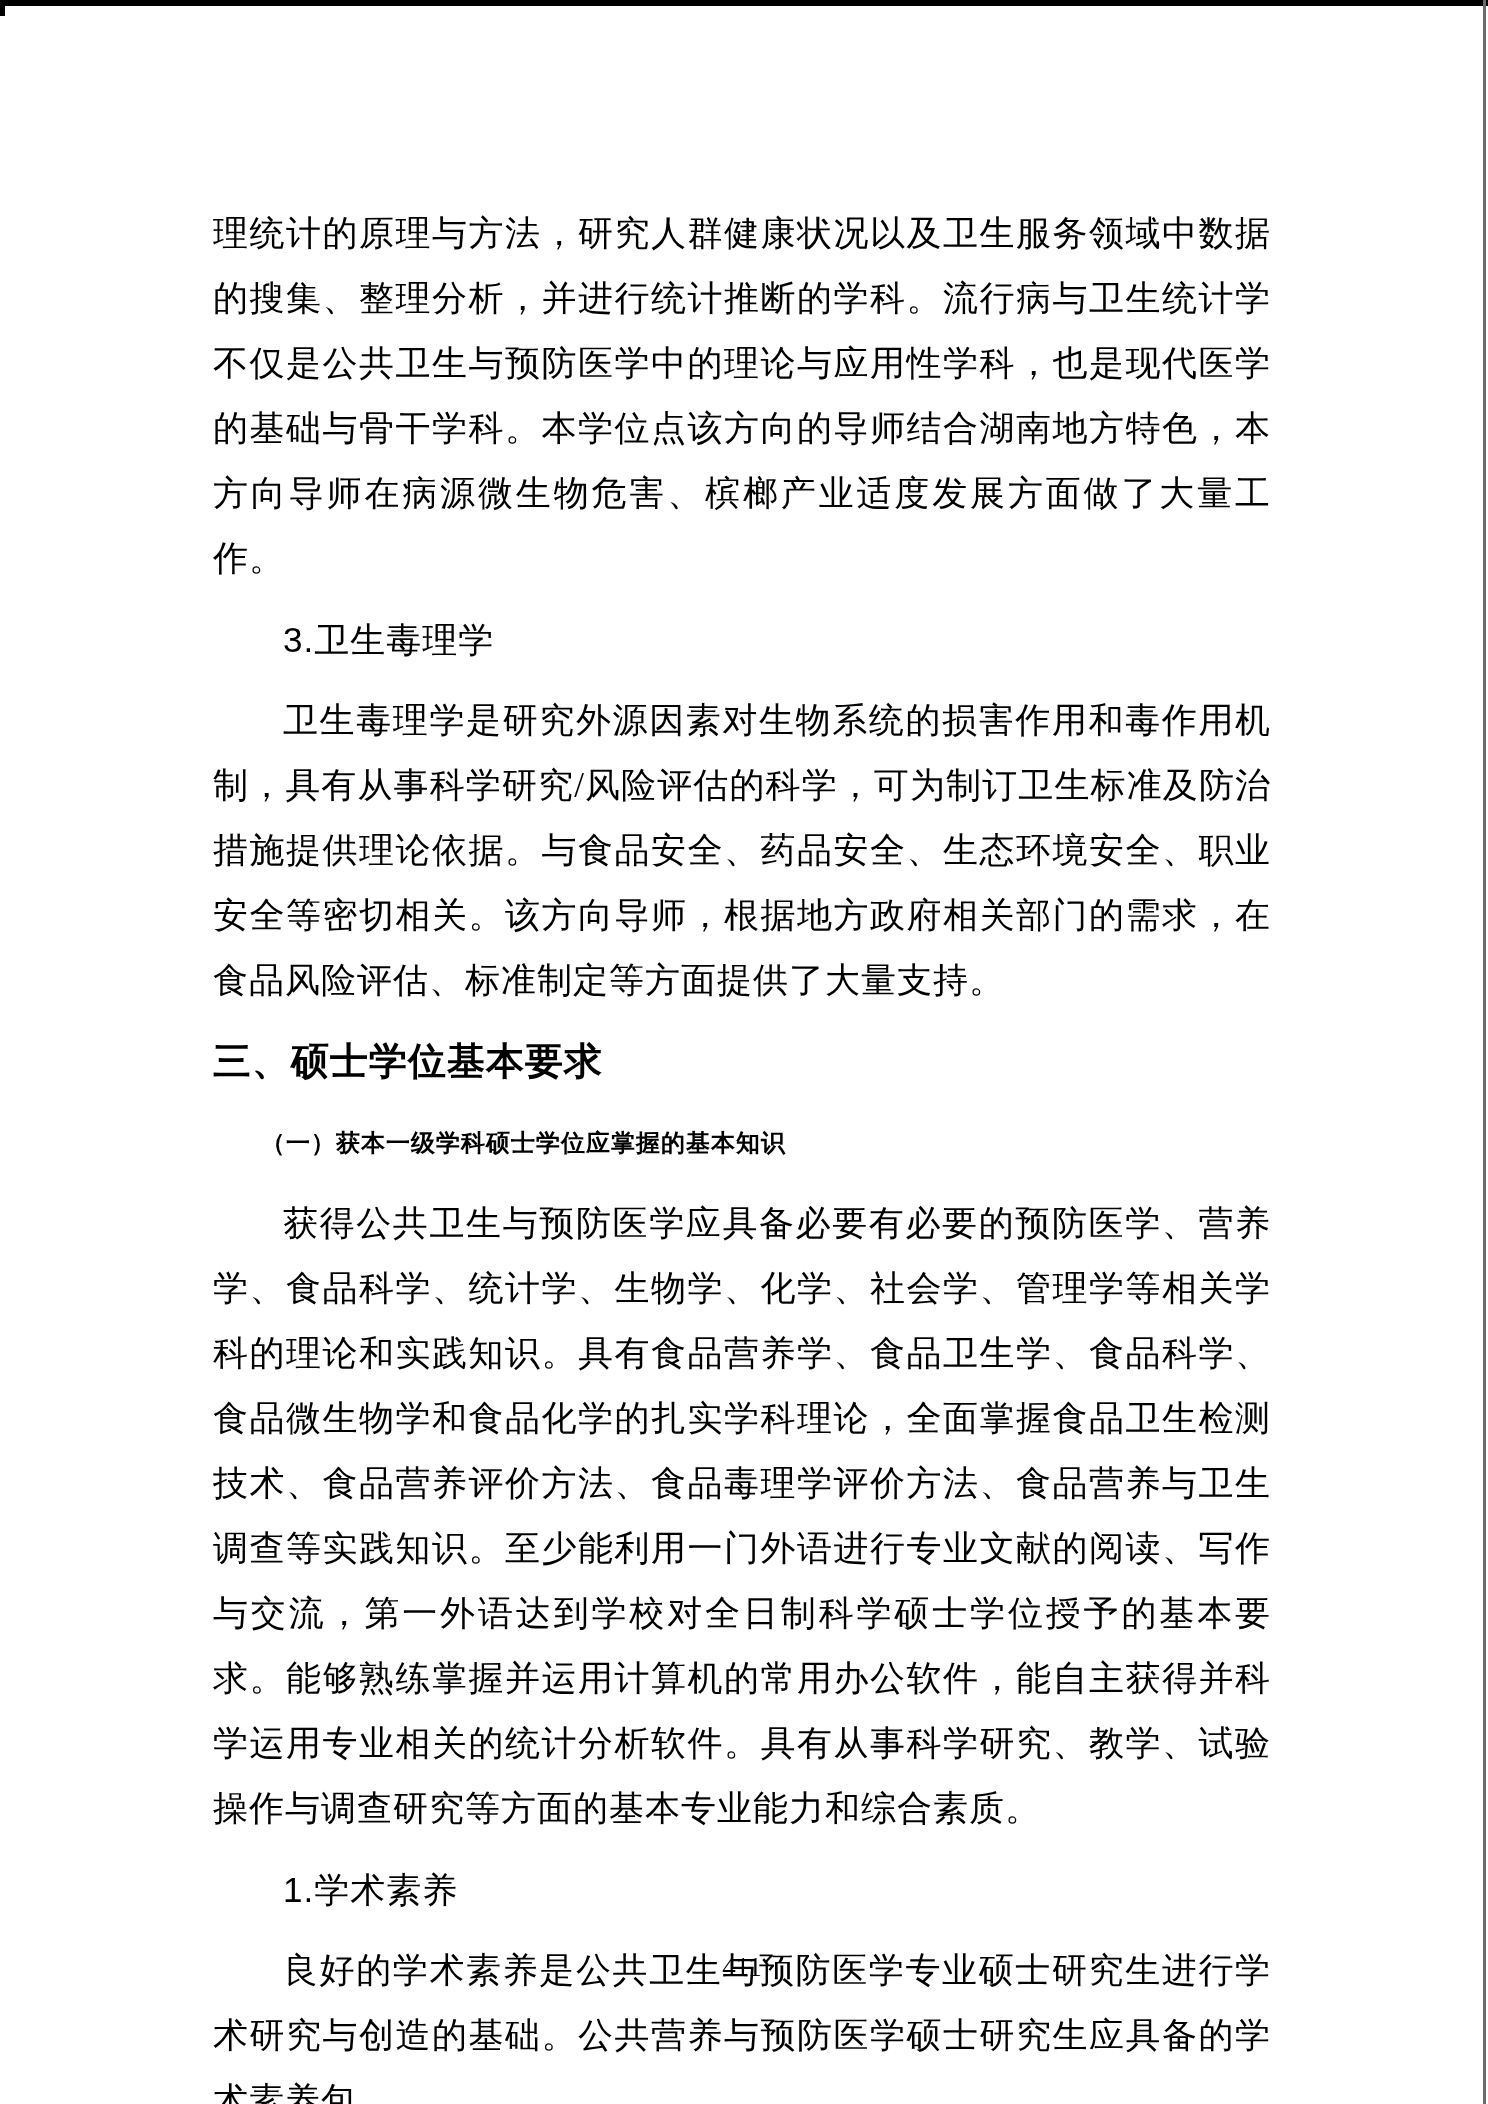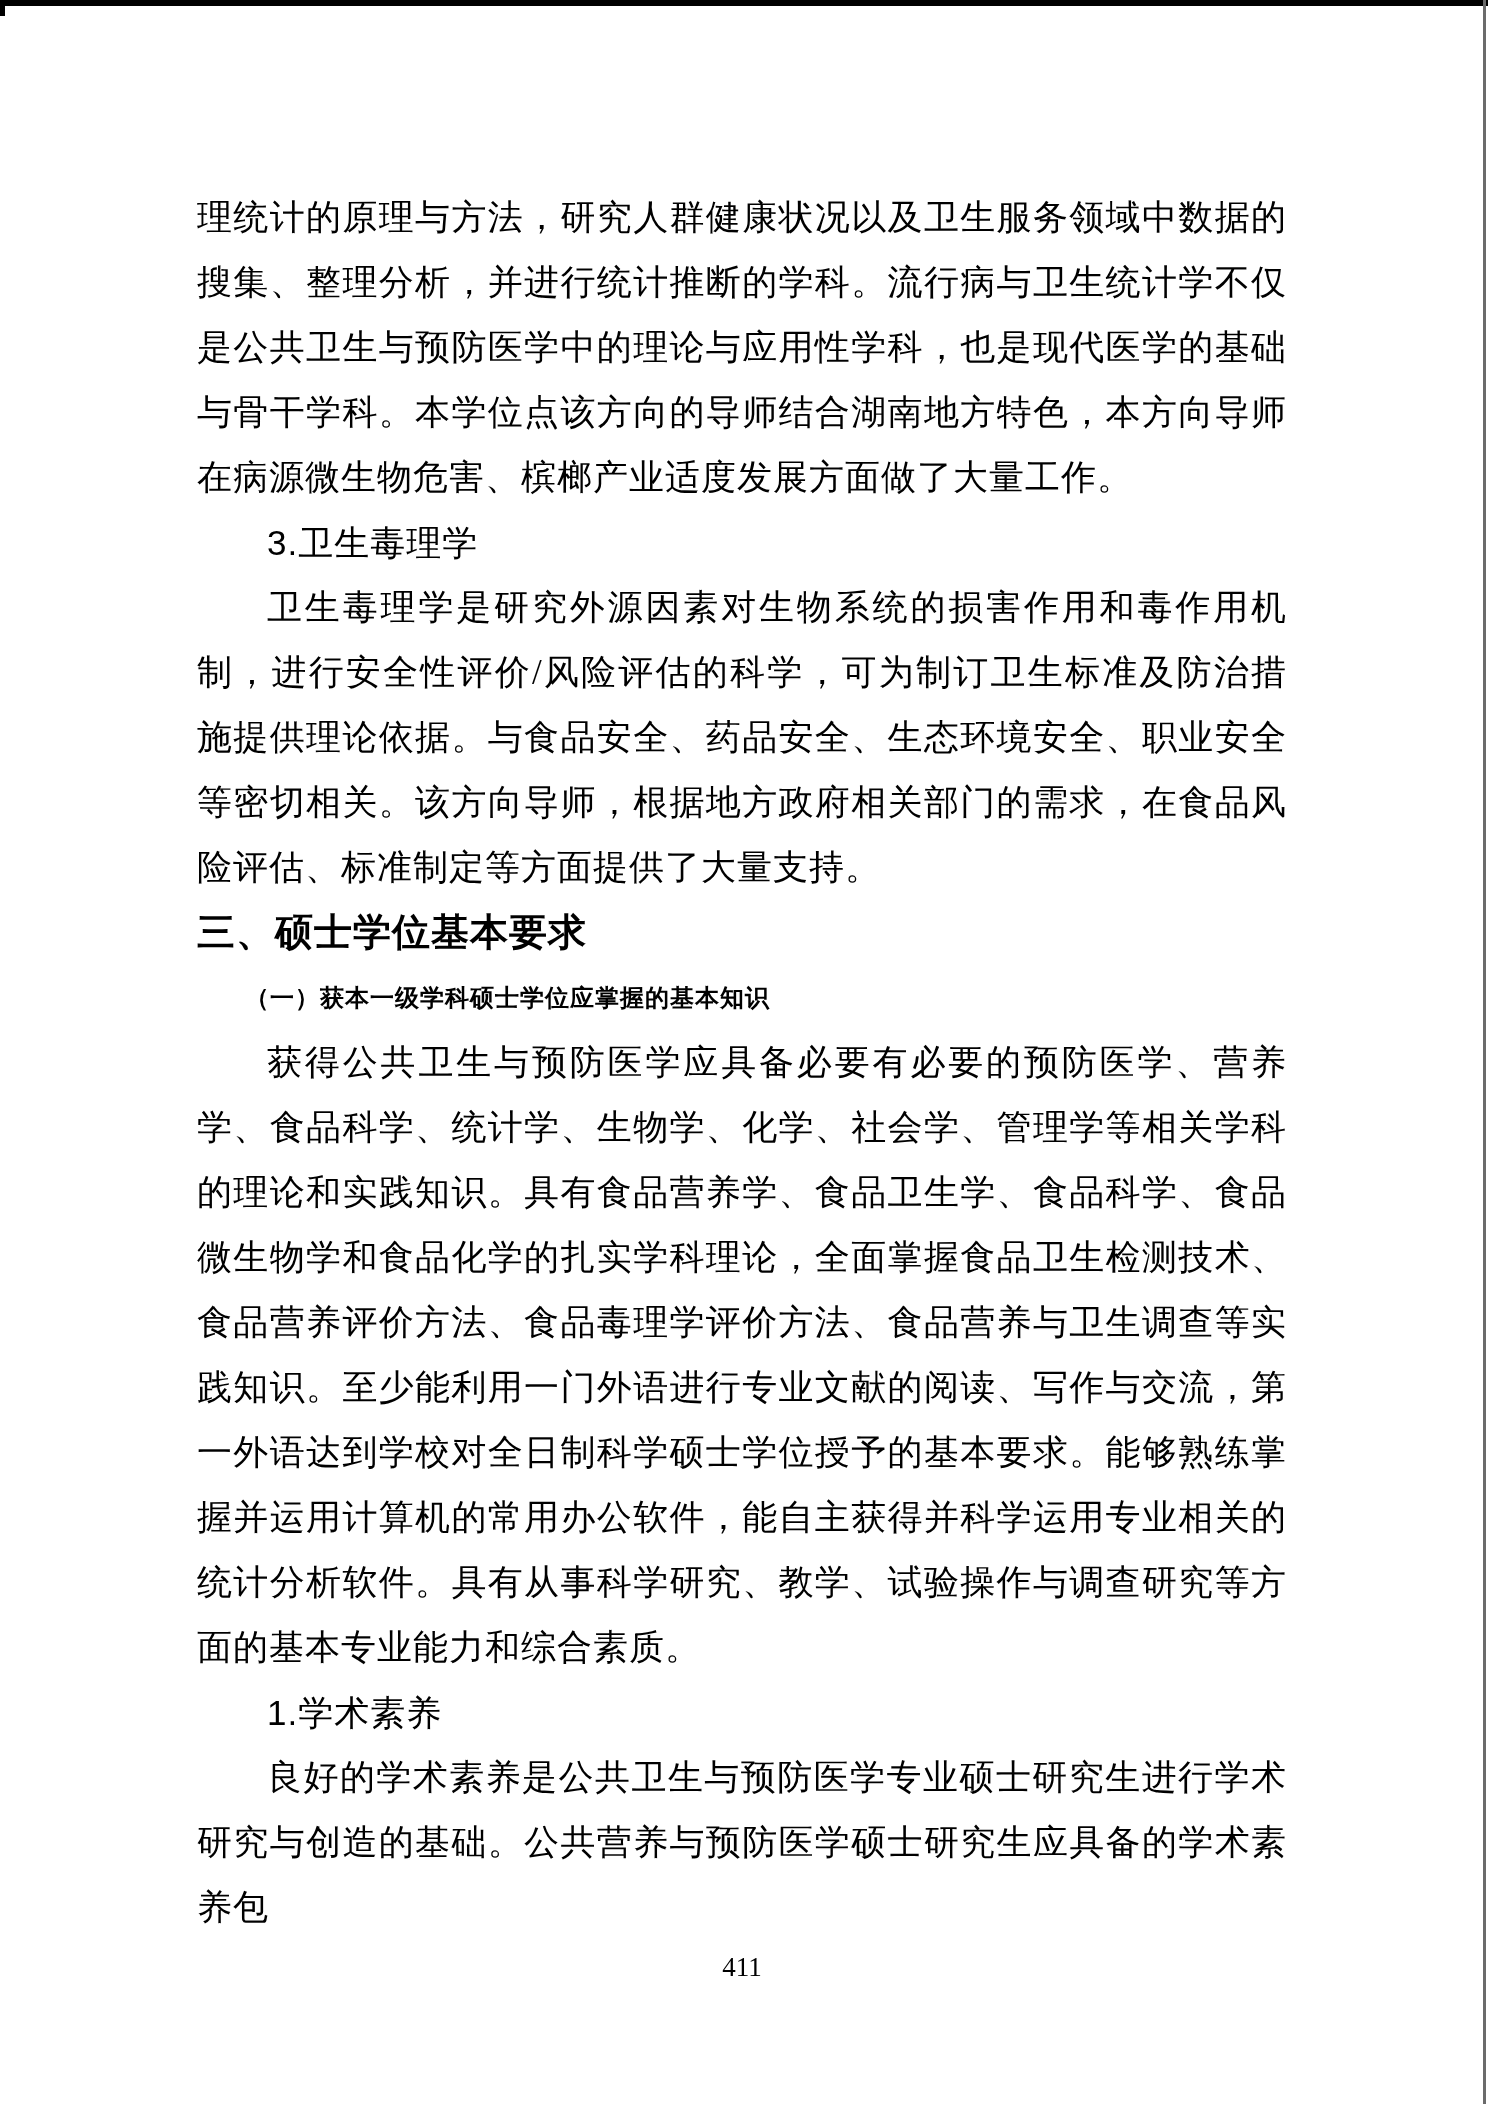--- a/index.html
+++ b/index.html
@@ -40,21 +40,21 @@
     left: 197px;
     top: 185px;
     width: 1090px;
     font-size: 35px;
     line-height: 65px;
     text-align: justify;
     text-justify: inter-ideograph;
     letter-spacing: 1px;
   }
   .content p {
-    margin: 0;
+    margin: 16px;
   }
   .para-indent {
     text-indent: 2em;
   }
   .h-num {
     margin: 0;
     text-indent: 2em;
     font-family: "Liberation Sans", sans-serif;
     font-weight: normal;
     font-size: 35px;
@@ -94,21 +94,21 @@
   <div class="scan-top"></div>
   <div class="scan-left-notch"></div>
   <div class="scan-right"></div>
 
   <div class="content">
 
     <p>理统计的原理与方法，研究人群健康状况以及卫生服务领域中数据的搜集、整理分析，并进行统计推断的学科。流行病与卫生统计学不仅是公共卫生与预防医学中的理论与应用性学科，也是现代医学的基础与骨干学科。本学位点该方向的导师结合湖南地方特色，本方向导师在病源微生物危害、槟榔产业适度发展方面做了大量工作。</p>
 
     <p class="h-num">3.卫生毒理学</p>
 
-    <p class="para-indent">卫生毒理学是研究外源因素对生物系统的损害作用和毒作用机制，进行安全性评价/风险评估的科学，可为制订卫生标准及防治措施提供理论依据。与食品安全、药品安全、生态环境安全、职业安全等密切相关。该方向导师，根据地方政府相关部门的需求，在食品风险评估、标准制定等方面提供了大量支持。</p>
+    <p class="para-indent">卫生毒理学是研究外源因素对生物系统的损害作用和毒作用机制，具有从事科学研究/风险评估的科学，可为制订卫生标准及防治措施提供理论依据。与食品安全、药品安全、生态环境安全、职业安全等密切相关。该方向导师，根据地方政府相关部门的需求，在食品风险评估、标准制定等方面提供了大量支持。</p>
 
     <p class="h-section">三、硕士学位基本要求</p>
 
     <p class="h-sub">（一）获本一级学科硕士学位应掌握的基本知识</p>
 
     <p class="para-indent">获得公共卫生与预防医学应具备必要有必要的预防医学、营养学、食品科学、统计学、生物学、化学、社会学、管理学等相关学科的理论和实践知识。具有食品营养学、食品卫生学、食品科学、食品微生物学和食品化学的扎实学科理论，全面掌握食品卫生检测技术、食品营养评价方法、食品毒理学评价方法、食品营养与卫生调查等实践知识。至少能利用一门外语进行专业文献的阅读、写作与交流，第一外语达到学校对全日制科学硕士学位授予的基本要求。能够熟练掌握并运用计算机的常用办公软件，能自主获得并科学运用专业相关的统计分析软件。具有从事科学研究、教学、试验操作与调查研究等方面的基本专业能力和综合素质。</p>
 
 
     <p class="h-num">1.学术素养</p>
 

